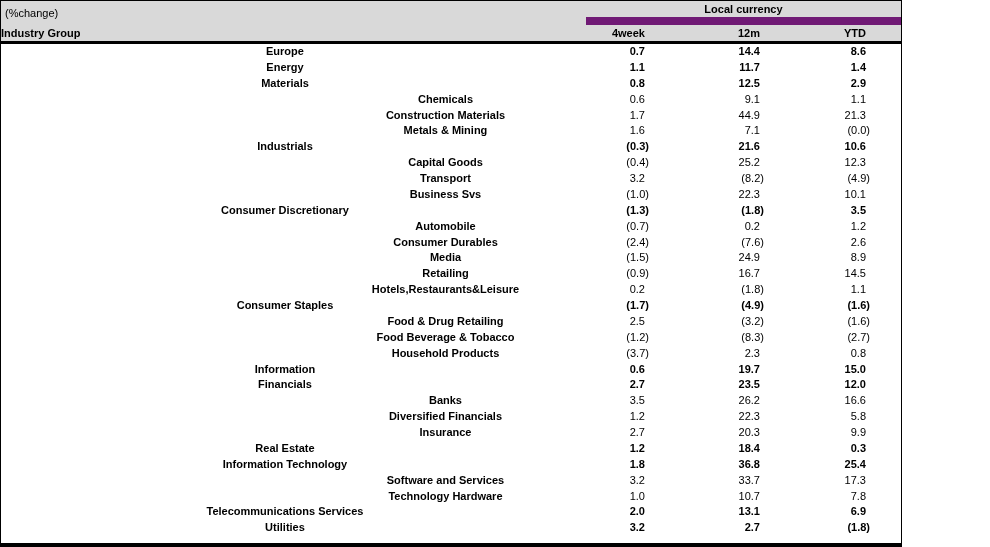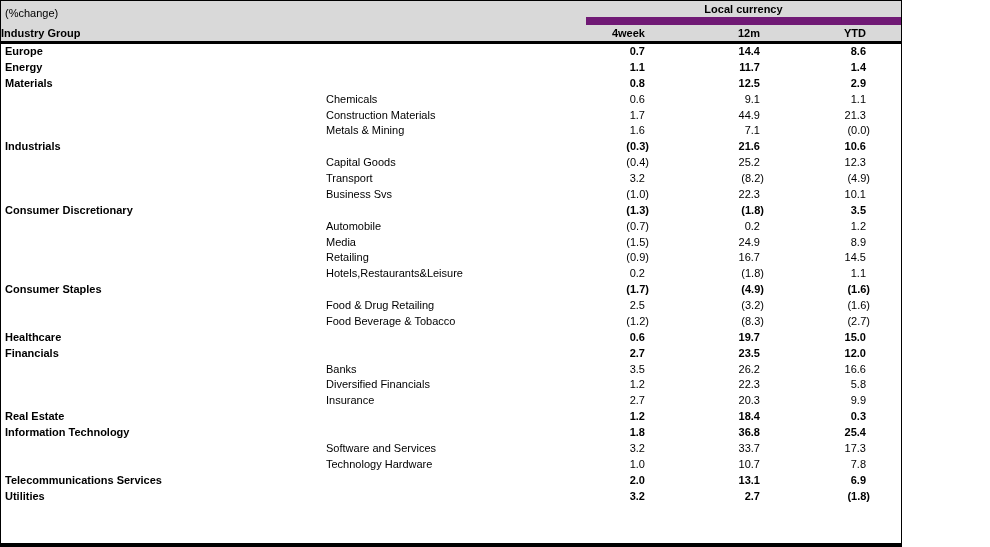--- a/index.html
+++ b/index.html
@@ -32,22 +32,22 @@
   th.num{font-weight:bold;}
 
   
   .num{text-align:right;padding-right:31px;}
   .num.pp{padding-right:35px;}
   th.num{padding-right:35px;}
 
   
   tbody td{height:15.875px;line-height:15.875px;}
   tbody tr.group td{font-weight:bold;}
-  tbody td.lbl{padding-left:4px;}
-  tbody tr.sub td.lbl{padding-left:325px;font-weight:normal;}
+  tbody td.lbl{padding-left:4px;text-align:center;}
+  tbody tr.sub td.lbl{padding-left:325px;font-weight:bold;}
 </style>
 </head>
 <body>
 
 <div class="sheet">
   <table>
     <colgroup>
       <col class="c-label">
         <col class="c-4week">
         <col class="c-12m">
@@ -134,20 +134,26 @@
     <td class="num">(1.8)</td>
     <td class="num pp">3.5</td>
   </tr>
         <tr class="sub">
     <td class="lbl">Automobile</td>
     <td class="num">(0.7)</td>
     <td class="num pp">0.2</td>
     <td class="num pp">1.2</td>
   </tr>
         <tr class="sub">
+    <td class="lbl">Consumer Durables</td>
+    <td class="num">(2.4)</td>
+    <td class="num">(7.6)</td>
+    <td class="num pp">2.6</td>
+  </tr>
+        <tr class="sub">
     <td class="lbl">Media</td>
     <td class="num">(1.5)</td>
     <td class="num pp">24.9</td>
     <td class="num pp">8.9</td>
   </tr>
         <tr class="sub">
     <td class="lbl">Retailing</td>
     <td class="num">(0.9)</td>
     <td class="num pp">16.7</td>
     <td class="num pp">14.5</td>
@@ -169,22 +175,28 @@
     <td class="num pp">2.5</td>
     <td class="num">(3.2)</td>
     <td class="num">(1.6)</td>
   </tr>
         <tr class="sub">
     <td class="lbl">Food Beverage &amp; Tobacco</td>
     <td class="num">(1.2)</td>
     <td class="num">(8.3)</td>
     <td class="num">(2.7)</td>
   </tr>
-        <tr class="group">
-    <td class="lbl">Healthcare</td>
+        <tr class="sub">
+    <td class="lbl">Household Products</td>
+    <td class="num">(3.7)</td>
+    <td class="num pp">2.3</td>
+    <td class="num pp">0.8</td>
+  </tr>
+        <tr class="group">
+    <td class="lbl">Information</td>
     <td class="num pp">0.6</td>
     <td class="num pp">19.7</td>
     <td class="num pp">15.0</td>
   </tr>
         <tr class="group">
     <td class="lbl">Financials</td>
     <td class="num pp">2.7</td>
     <td class="num pp">23.5</td>
     <td class="num pp">12.0</td>
   </tr>

